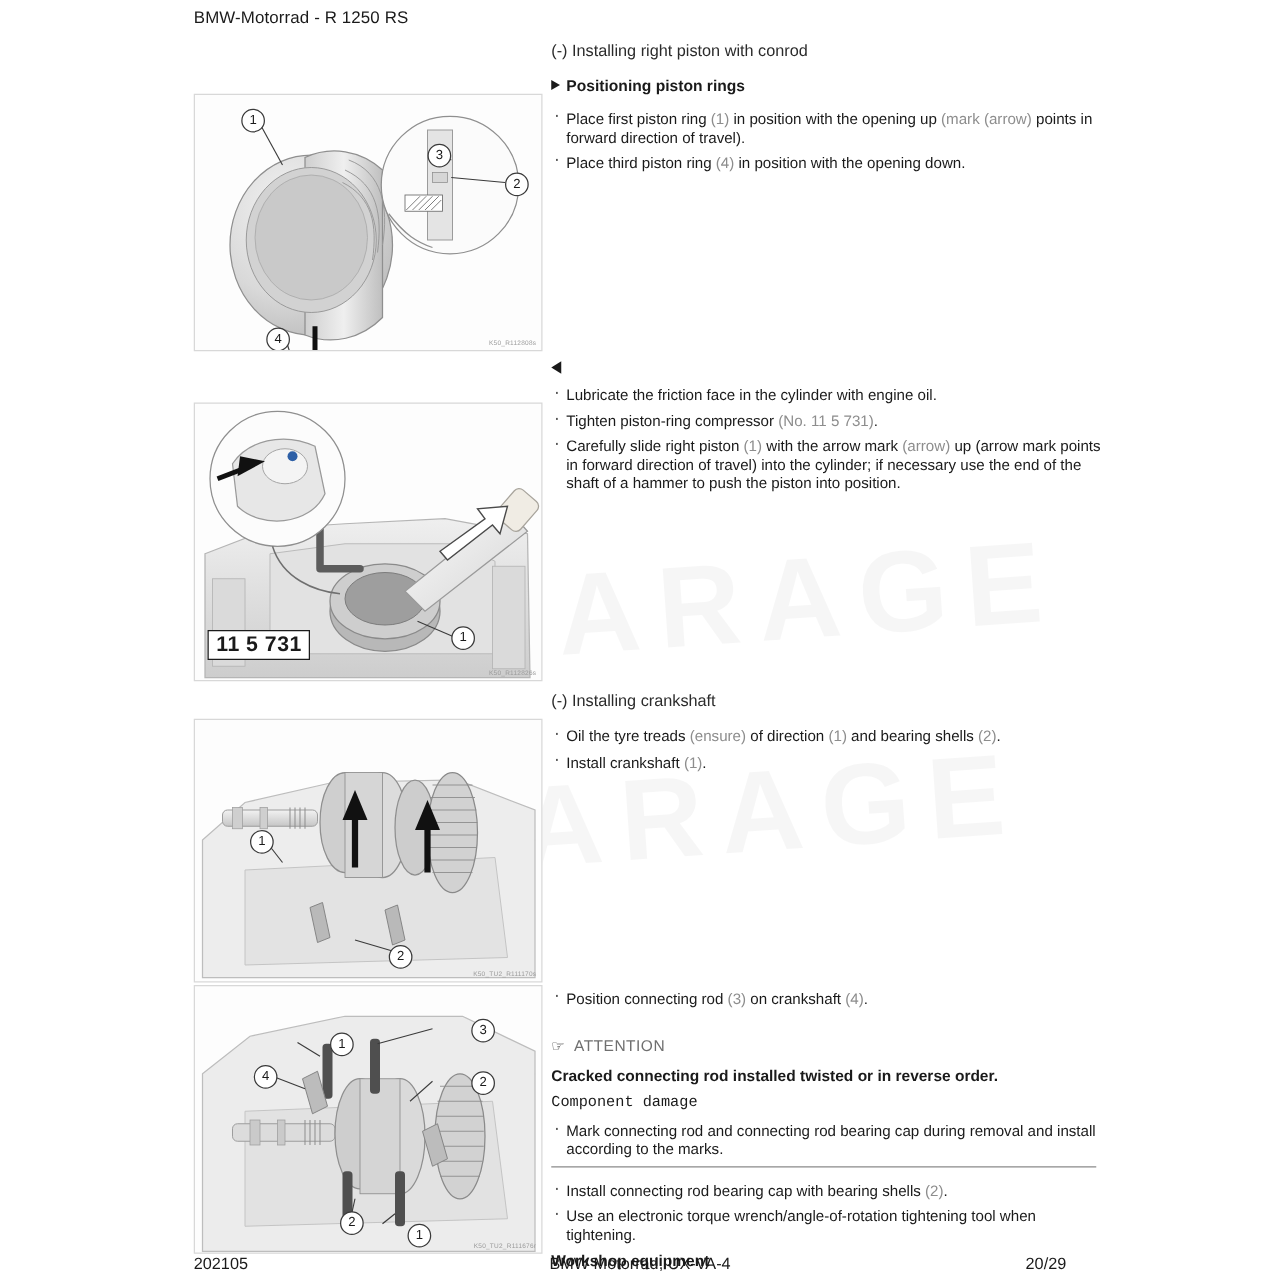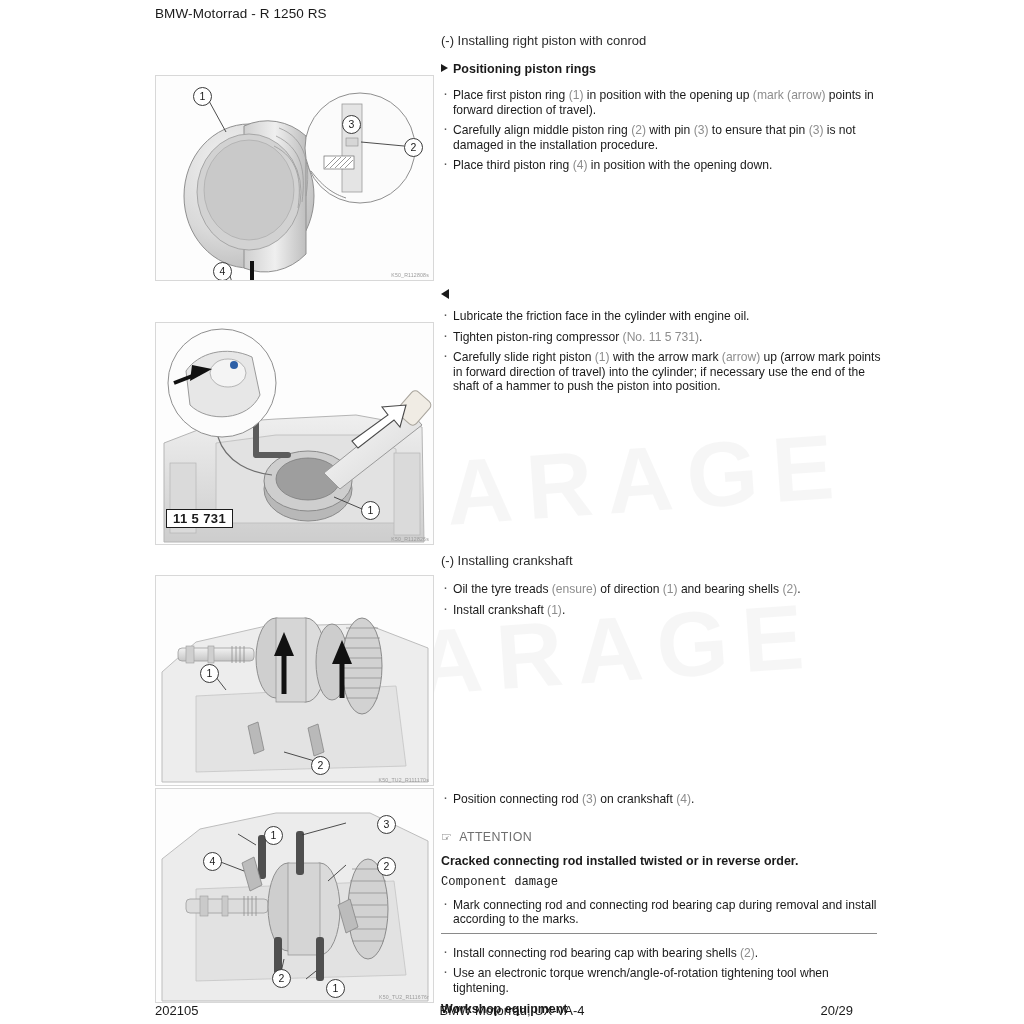--- a/index.html
+++ b/index.html
@@ -173,21 +173,20 @@
   <div class="wm">GARAGE</div>
   <div class="wm2">GARAGE</div>
 
   <div class="txt-col" style="top:33px;">
     <div class="sec-title">(-) Installing right piston with conrod</div>
     <div class="sub-title" style="margin-top:14px;">
       <span class="tri"></span><span>Positioning piston rings</span>
     </div>
     <ul class="bullets" style="margin-top:12px;">
       <li><span><span>Place first piston ring </span><span class="g">(1)</span><span> in position with the opening </span><span class="b">up</span><span> </span><span class="g">(mark (arrow)</span><span> points in forward direction of travel).</span></span></li>
-      <li><span><span>Carefully align middle piston ring </span><span class="g">(2)</span><span> with pin </span><span class="g">(3)</span><span> to ensure that pin </span><span class="g">(3)</span><span> is not damaged in the installation procedure.</span></span></li>
       <li><span><span>Place third piston ring </span><span class="g">(4)</span><span> in position with the opening </span><span class="b">down</span><span>.</span></span></li>
     </ul>
   </div>
 
   <div class="img-col" style="top:75px;">
     <div class="fig" style="width:277px;height:204px;">
       <svg width="277" height="204" viewBox="0 0 277 204">
         <defs>
           <radialGradient id="pg1" cx="35%" cy="30%" r="80%">
             <stop offset="0%" stop-color="#f2f2f2"></stop>
@@ -290,21 +289,21 @@
         <ellipse cx="72" cy="50" rx="18" ry="14" fill="#f4f4f4" stroke="#a5a5a5" stroke-width="0.8"></ellipse>
         <circle cx="78" cy="42" r="4" fill="#2d5fa6"></circle>
         <g>
           <line x1="18" y1="60" x2="44" y2="50" stroke="#111" stroke-width="4"></line>
           <polygon points="56,46 34,58 36,42" fill="#111"></polygon>
         </g>
 
         <line x1="178" y1="174" x2="206" y2="186" stroke="#3a3a3a" stroke-width="0.9"></line>
       </svg>
       <div class="cal" style="left:205px; top:178px;">1</div>
-      <div style="position:absolute;left:10px;bottom:16px;border:1.4px solid #1b1b1b;background:#fff;padding:1px 6px;font-size:13px;font-weight:bold;letter-spacing:0.4px;">11 5 731</div>
+      <div style="position:absolute;left:10px;bottom:16px;border:1.4px solid #1b1b1b;background:#fff;padding:1px 6px;font-size:17px;font-weight:bold;letter-spacing:0.4px;">11 5 731</div>
       <div class="figcode">K50_R112826s</div>
     </div>
   </div>
 
   <div class="txt-col" style="top:553px;">
     <div class="sec-title">(-) Installing crankshaft</div>
     <ul class="bullets" style="margin-top:14px;">
       <li><span><span>Oil the tyre treads </span><span class="g">(ensure)</span><span> of direction </span><span class="g">(1)</span><span> and bearing shells </span><span class="g">(2)</span><span>.</span></span></li>
       <li><span><span>Install crankshaft </span><span class="g">(1)</span><span>.</span></span></li>
     </ul>

